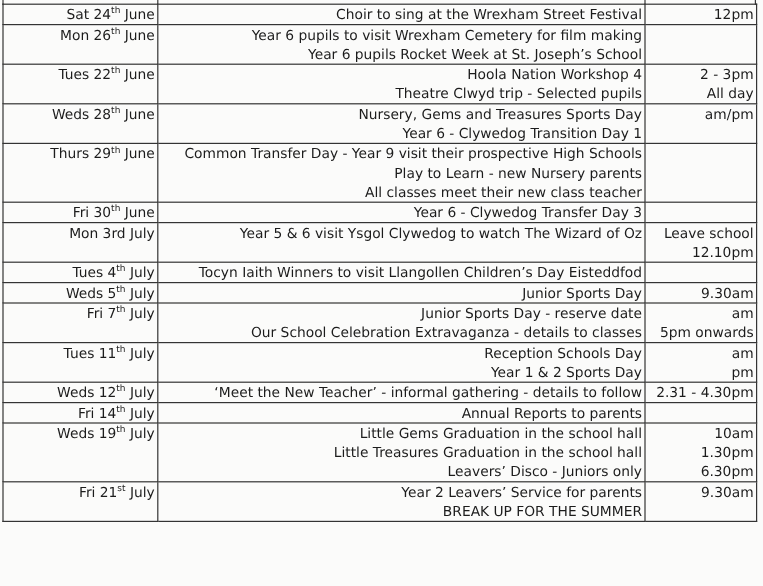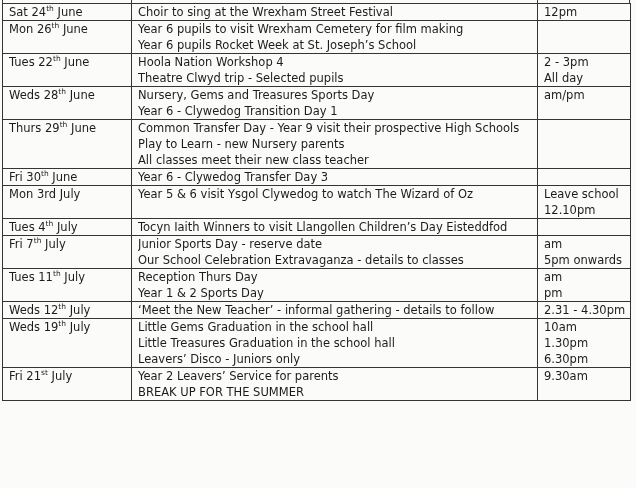--- a/index.html
+++ b/index.html
@@ -4,21 +4,21 @@
 <style>
   * { box-sizing: border-box; }
   html, body {
     margin: 0; padding: 0;
     width: 636px; height: 488px;
     background: #fbfbfa;
     font-family: "DejaVu Sans", "Liberation Sans", sans-serif;
     color: #1c1c1c;
     overflow: hidden;
   }
-  .page { position: relative; width: 636px; height: 488px; }
+  .page { position: relative; width: 636px; height: 488px; text-align: right; }
 
   
   .stub {
     position: absolute; top: 0; width: 1px; height: 4px;
     background: #3a3a3a;
   }
 
   table.events {
     position: absolute; left: 2px; top: 3px;
     width: 628px;
@@ -126,49 +126,65 @@
           </td>
         </tr>
         <tr>
           <td class="c-date"><span>Tues 4</span><sup class="ord">th</sup><span> July</span></td>
           <td>
             <div class="line">Tocyn Iaith Winners to visit Llangollen Children’s Day Eisteddfod</div>
           </td>
           <td></td>
         </tr>
         <tr>
+          <td class="c-date"><span>Weds 5</span><sup class="ord">th</sup><span> July</span></td>
+          <td>
+            <div class="line">Junior Sports Day</div>
+          </td>
+          <td>
+            <div class="line">9.30am</div>
+          </td>
+        </tr>
+        <tr>
           <td class="c-date"><span>Fri 7</span><sup class="ord">th</sup><span> July</span></td>
           <td>
             <div class="line">Junior Sports Day - reserve date</div>
             <div class="line">Our School Celebration Extravaganza - details to classes</div>
           </td>
           <td>
             <div class="line">am</div>
             <div class="line">5pm onwards</div>
           </td>
         </tr>
         <tr>
           <td class="c-date"><span>Tues 11</span><sup class="ord">th</sup><span> July</span></td>
           <td>
-            <div class="line">Reception Thurs Day</div>
+            <div class="line">Reception Schools Day</div>
             <div class="line">Year 1 &amp; 2 Sports Day</div>
           </td>
           <td>
             <div class="line">am</div>
             <div class="line">pm</div>
           </td>
         </tr>
         <tr>
           <td class="c-date"><span>Weds 12</span><sup class="ord">th</sup><span> July</span></td>
           <td>
             <div class="line">‘Meet the New Teacher’ - informal gathering - details to follow</div>
           </td>
           <td>
             <div class="line">2.31 - 4.30pm</div>
           </td>
+        </tr>
+        <tr>
+          <td class="c-date"><span>Fri 14</span><sup class="ord">th</sup><span> July</span></td>
+          <td>
+            <div class="line">Annual Reports to parents</div>
+          </td>
+          <td></td>
         </tr>
         <tr>
           <td class="c-date"><span>Weds 19</span><sup class="ord">th</sup><span> July</span></td>
           <td>
             <div class="line">Little Gems Graduation in the school hall</div>
             <div class="line">Little Treasures Graduation in the school hall</div>
             <div class="line">Leavers’ Disco - Juniors only</div>
           </td>
           <td>
             <div class="line">10am</div>

